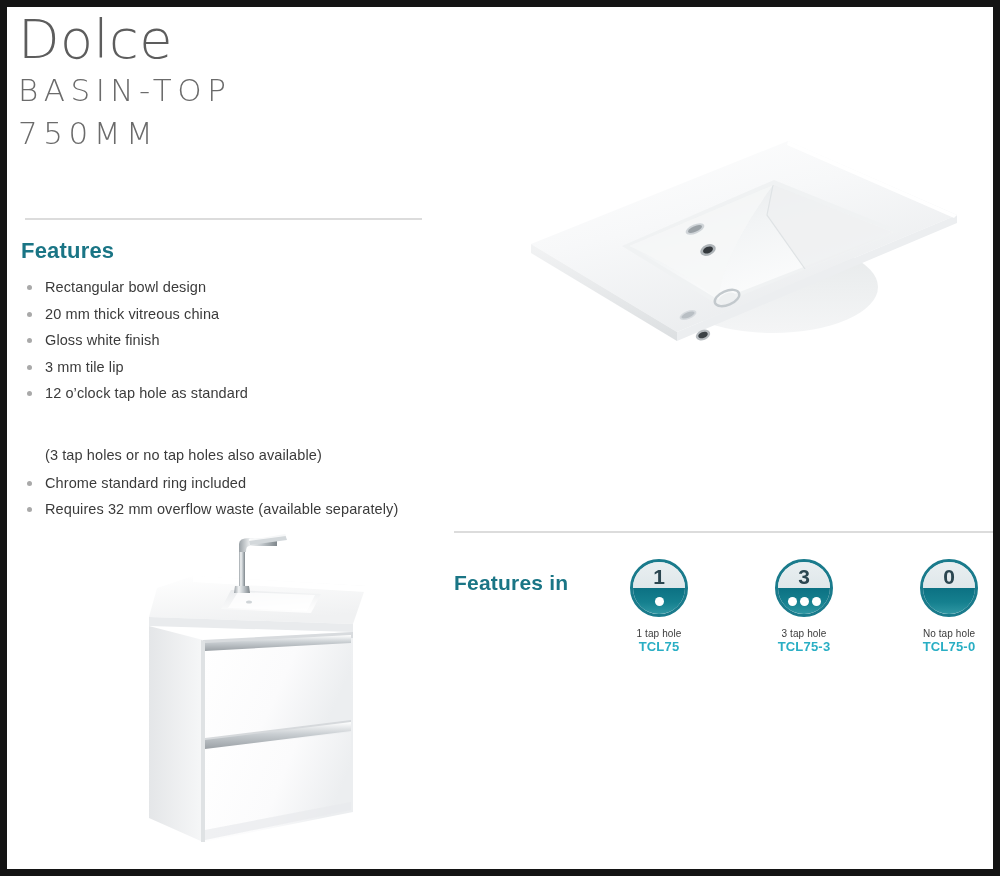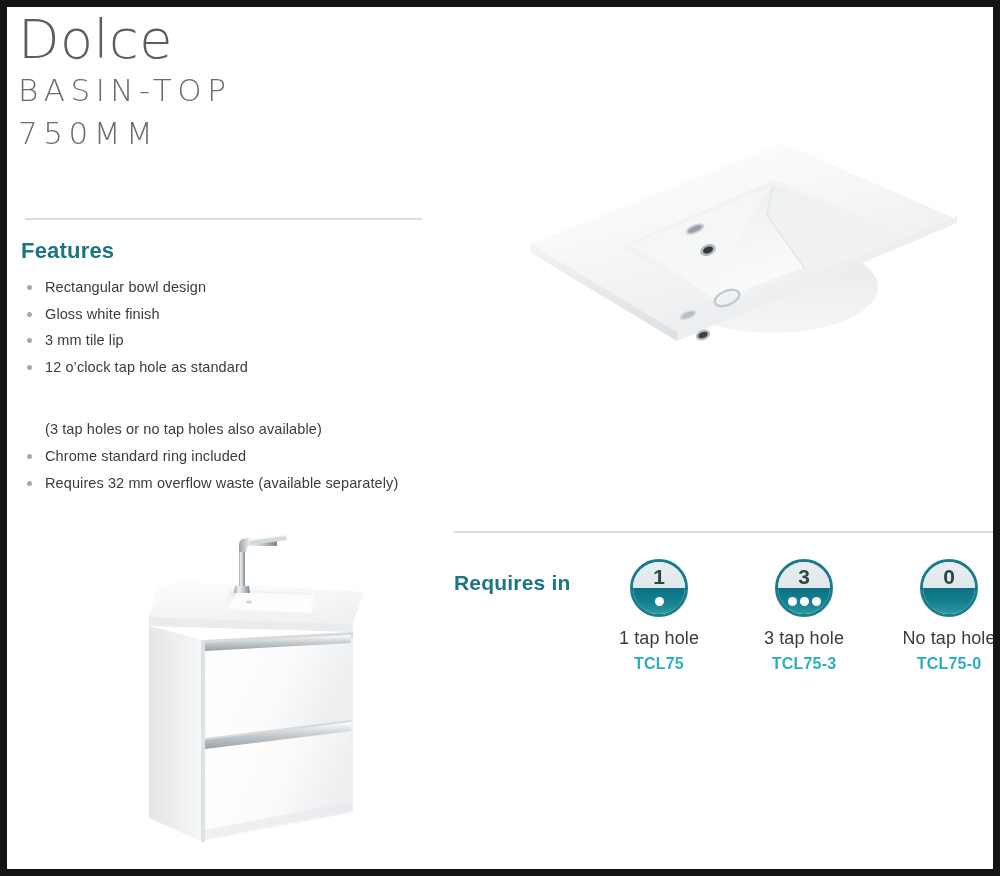--- a/index.html
+++ b/index.html
@@ -208,27 +208,27 @@
   }
   .hole-dot {
     width: 9px;
     height: 9px;
     border-radius: 50%;
     background: #ffffff;
   }
 
   .option-label {
     margin-top: 11px;
-    font-size: 18px;
+    font-size: 10px;
     color: #3b3b3b;
     letter-spacing: 0.1px;
   }
   .option-code {
-    margin-top: 6px;
-    font-size: 16px;
+    margin-top: 0;
+    font-size: 13px;
     font-weight: bold;
     color: #29aec4;
     letter-spacing: 0.2px;
   }
 </style>
 </head>
 <body>
 
 <div id="page">
   <div class="inner">
@@ -239,20 +239,24 @@
       <div class="subtitle-line">750MM</div>
     </div>
     <div id="title-rule"></div>
 
     <div id="features-block">
       <div id="features-heading">Features</div>
 
       <div class="feature-item">
         <span class="feature-bullet"></span>
         <span>Rectangular bowl design</span>
+      </div>
+      <div class="feature-item">
+        <span class="feature-bullet"></span>
+        <span>20 mm thick vitreous china</span>
       </div>
       <div class="feature-item">
         <span class="feature-bullet"></span>
         <span>Gloss white finish</span>
       </div>
       <div class="feature-item">
         <span class="feature-bullet"></span>
         <span>3 mm tile lip</span>
       </div>
       <div class="feature-item">
@@ -445,21 +449,21 @@
         <path d="M 152 238 L 298 220 L 298 298 L 152 328 Z" fill="url(#vDrawer)"></path>
 
         <path d="M 152 318 L 298 290 L 298 298 L 152 328 Z" fill="#e8eaec" opacity="0.7"></path>
 
         <path d="M 148 128 L 152 129 L 152 330 L 148 330 Z" fill="#dfe2e4"></path>
       </svg>
     </div>
 
     <div id="available-rule"></div>
     <div id="available-block">
-      <div id="available-heading">Requires in</div>
+      <div id="available-heading">Features in</div>
 
       <div class="option" id="option-0">
         <div class="badge">
           <div class="badge-top">
             <span class="badge-num">1</span>
           </div>
           <div class="badge-bottom">
             <span class="hole-dot"></span>
           </div>
         </div>

